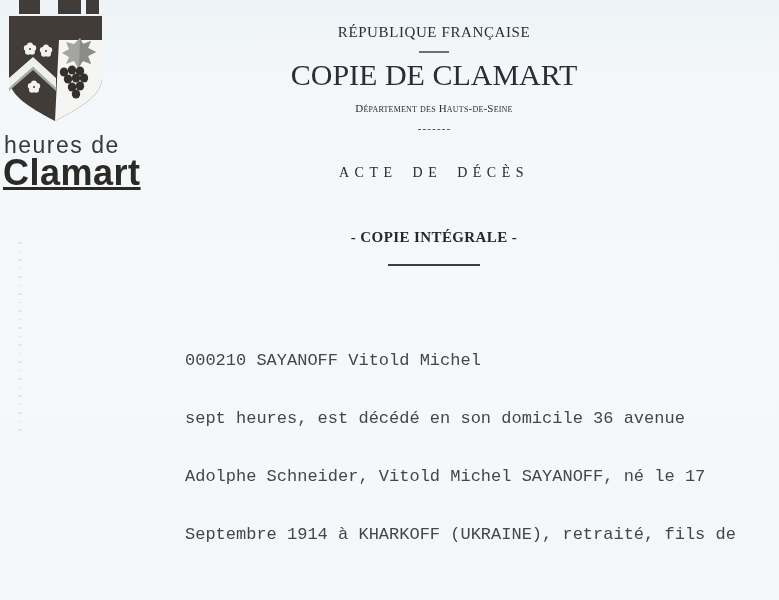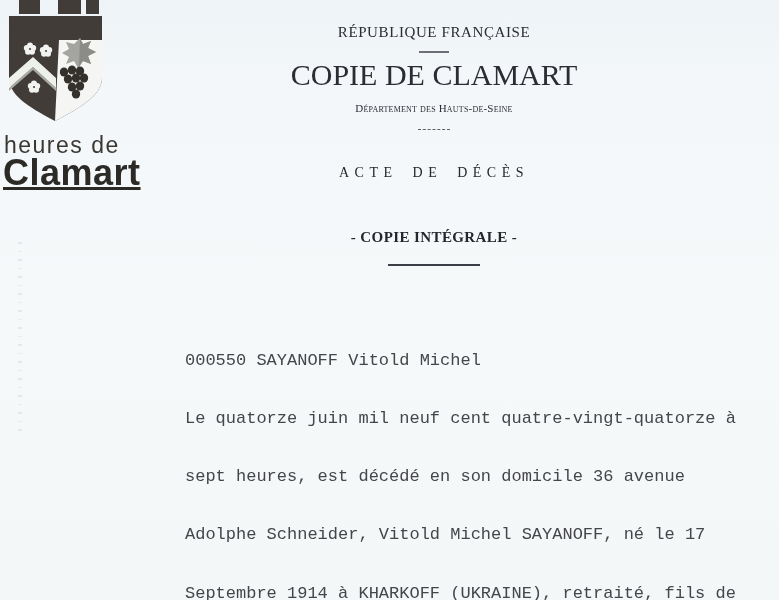--- a/index.html
+++ b/index.html
@@ -179,22 +179,21 @@
     <div class="rule rule-1"></div>
     <div class="lh-city">COPIE DE CLAMART</div>
     <div class="lh-department">Département des Hauts-de-Seine</div>
     <div class="rule rule-2"></div>
     <div class="lh-act-title">ACTE DE DÉCÈS</div>
     <div class="lh-copy">- COPIE INTÉGRALE -</div>
     <div class="rule rule-3"></div>
   </div>
 
   <div class="act-body">
-    <div class="act-line">000550 SAYANOFF Vitold Michel</div>
-    <div class="act-line">Le quatorze juin mil neuf cent quatre-vingt-quatorze à</div>
+    <div class="act-line">000210 SAYANOFF Vitold Michel</div>
     <div class="act-line">sept heures, est décédé en son domicile 36 avenue</div>
     <div class="act-line">Adolphe Schneider, Vitold Michel SAYANOFF, né le 17</div>
     <div class="act-line">Septembre 1914 à KHARKOFF (UKRAINE), retraité, fils de</div>
     
     
     
     
     
     
     

